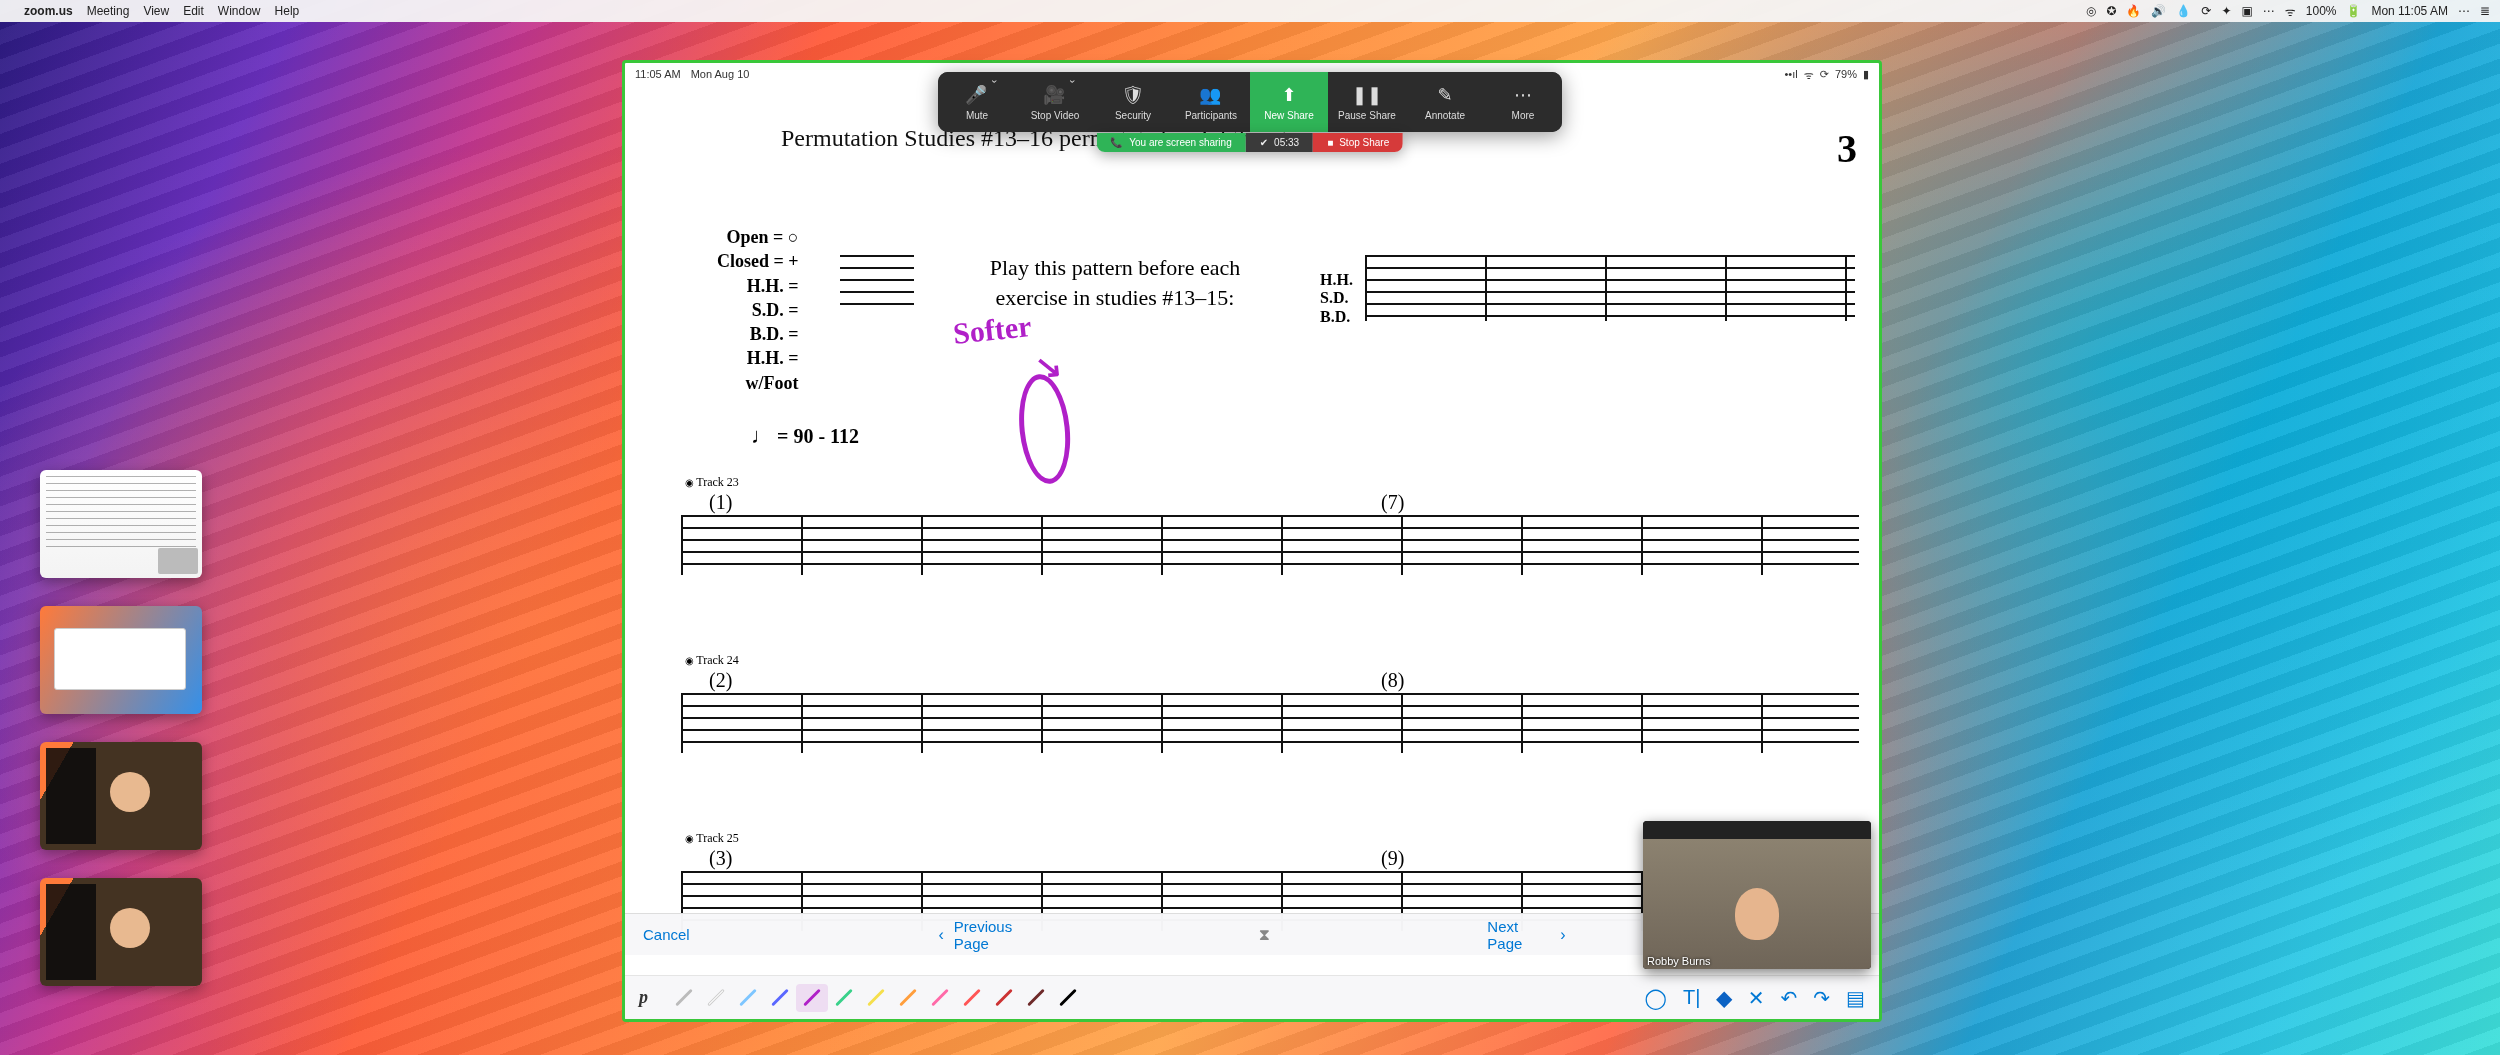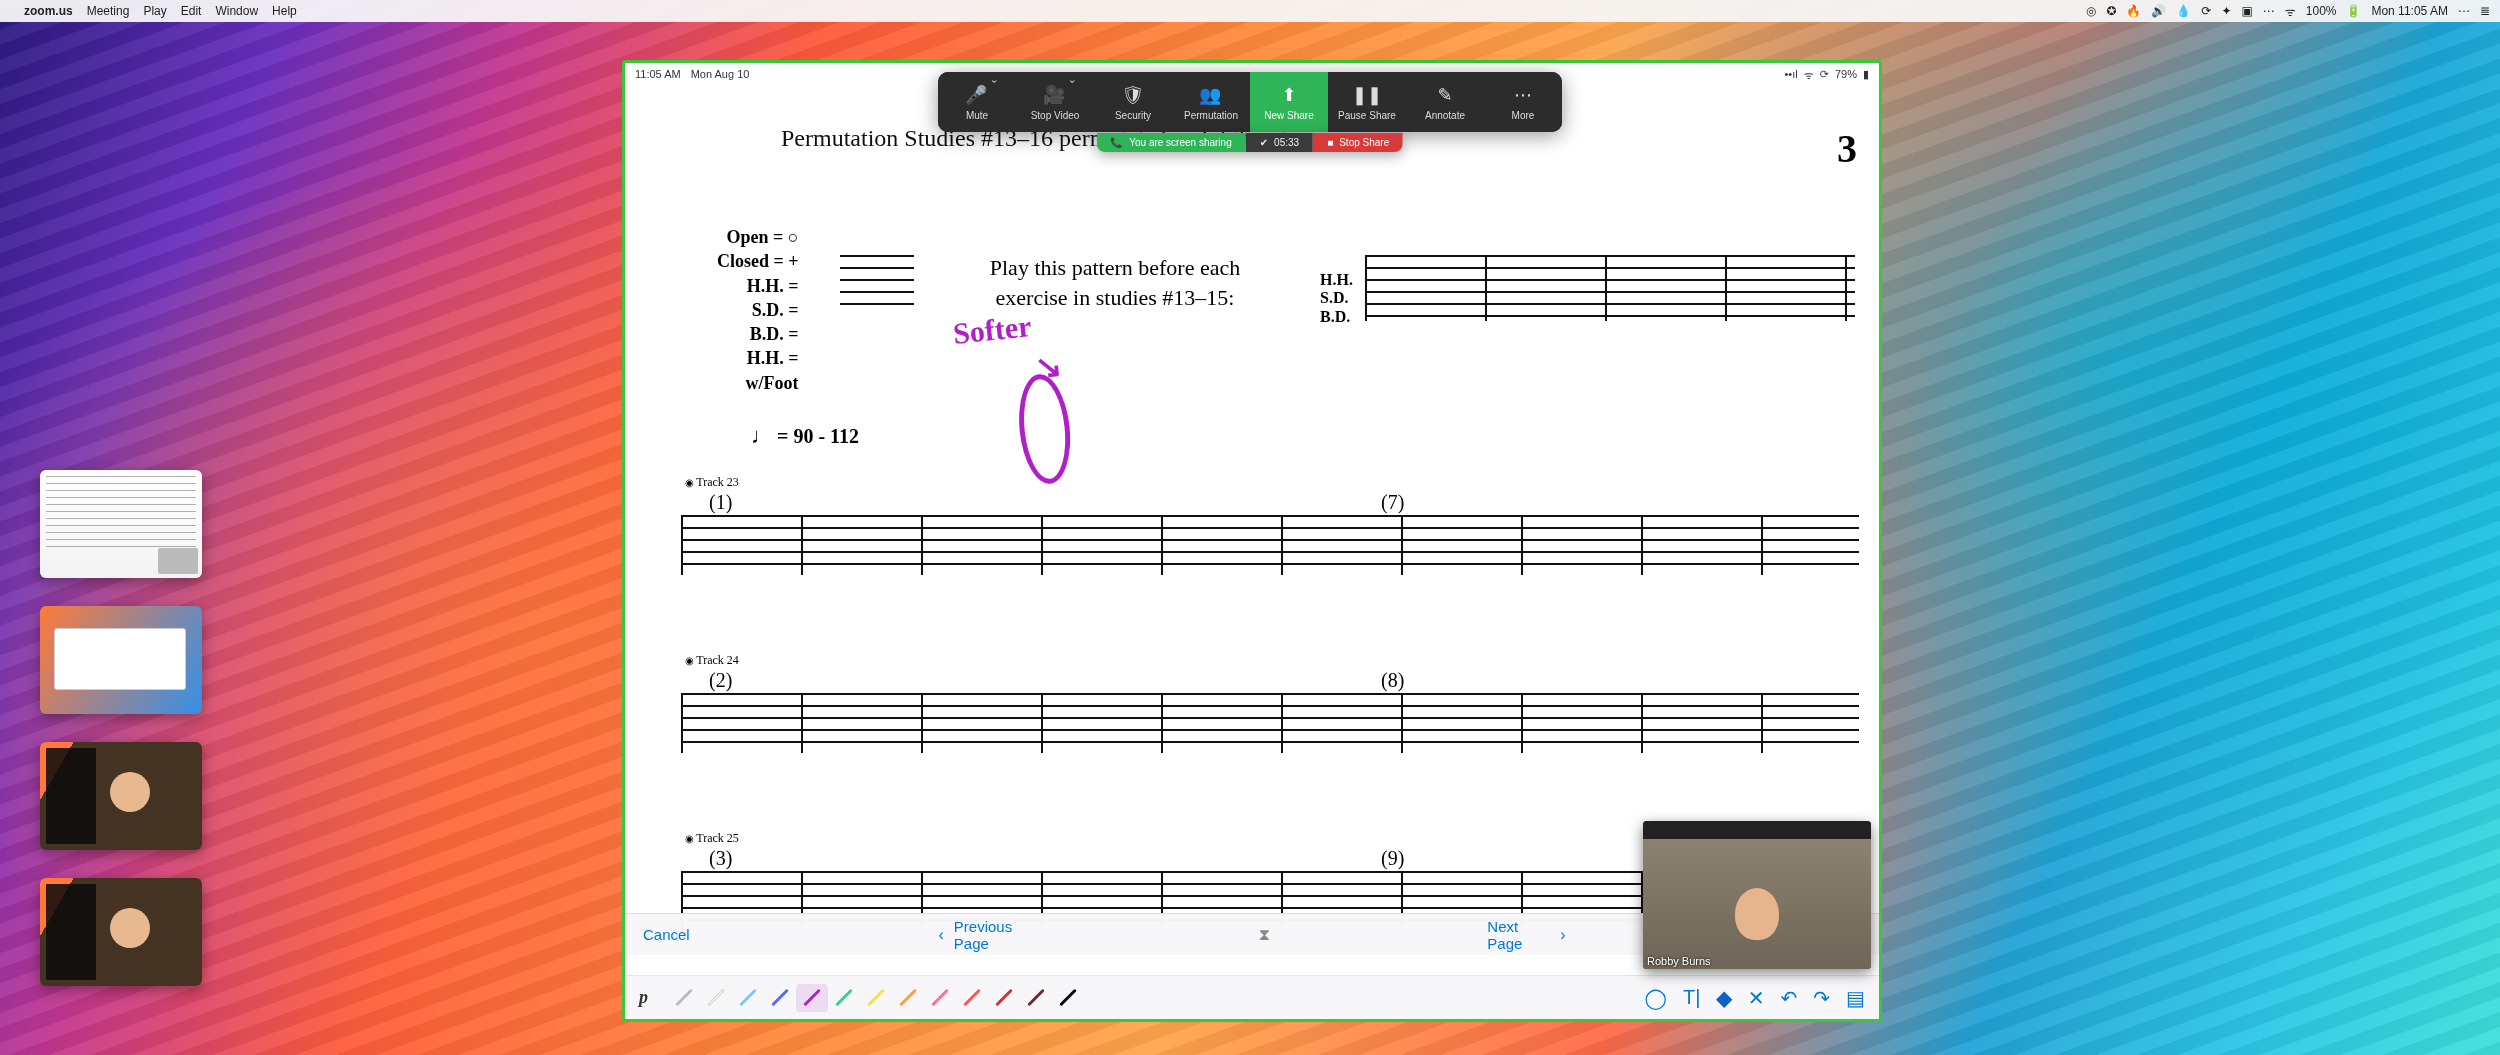--- a/index.html
+++ b/index.html
@@ -143,21 +143,21 @@
 </head>
 <body>
 
 <div class="bg-waves"></div>
 
 <div class="menubar">
   <div class="left">
     <span class="apple"></span>
     <span class="app">zoom.us</span>
     <span>Meeting</span>
-    <span>Play</span>
+    <span>View</span>
     <span>Edit</span>
     <span>Window</span>
     <span>Help</span>
   </div>
   <div class="right">
     <span class="ico">◎</span>
     <span class="ico">✪</span>
     <span class="ico">🔥</span>
     <span class="ico">🔊</span>
     <span class="ico">💧</span>
@@ -344,21 +344,21 @@
   <div class="zbtn">
       <span class="zi car">🎥</span>
       <span>Stop Video</span>
     </div>
   <div class="zbtn">
       <span class="zi">🛡</span>
       <span>Security</span>
     </div>
   <div class="zbtn">
       <span class="zi">👥</span>
-      <span>Permutation</span>
+      <span>Participants</span>
     </div>
   <div class="zbtn green">
       <span class="zi">⬆</span>
       <span>New Share</span>
     </div>
   <div class="zbtn">
       <span class="zi">❚❚</span>
       <span>Pause Share</span>
     </div>
   <div class="zbtn">

